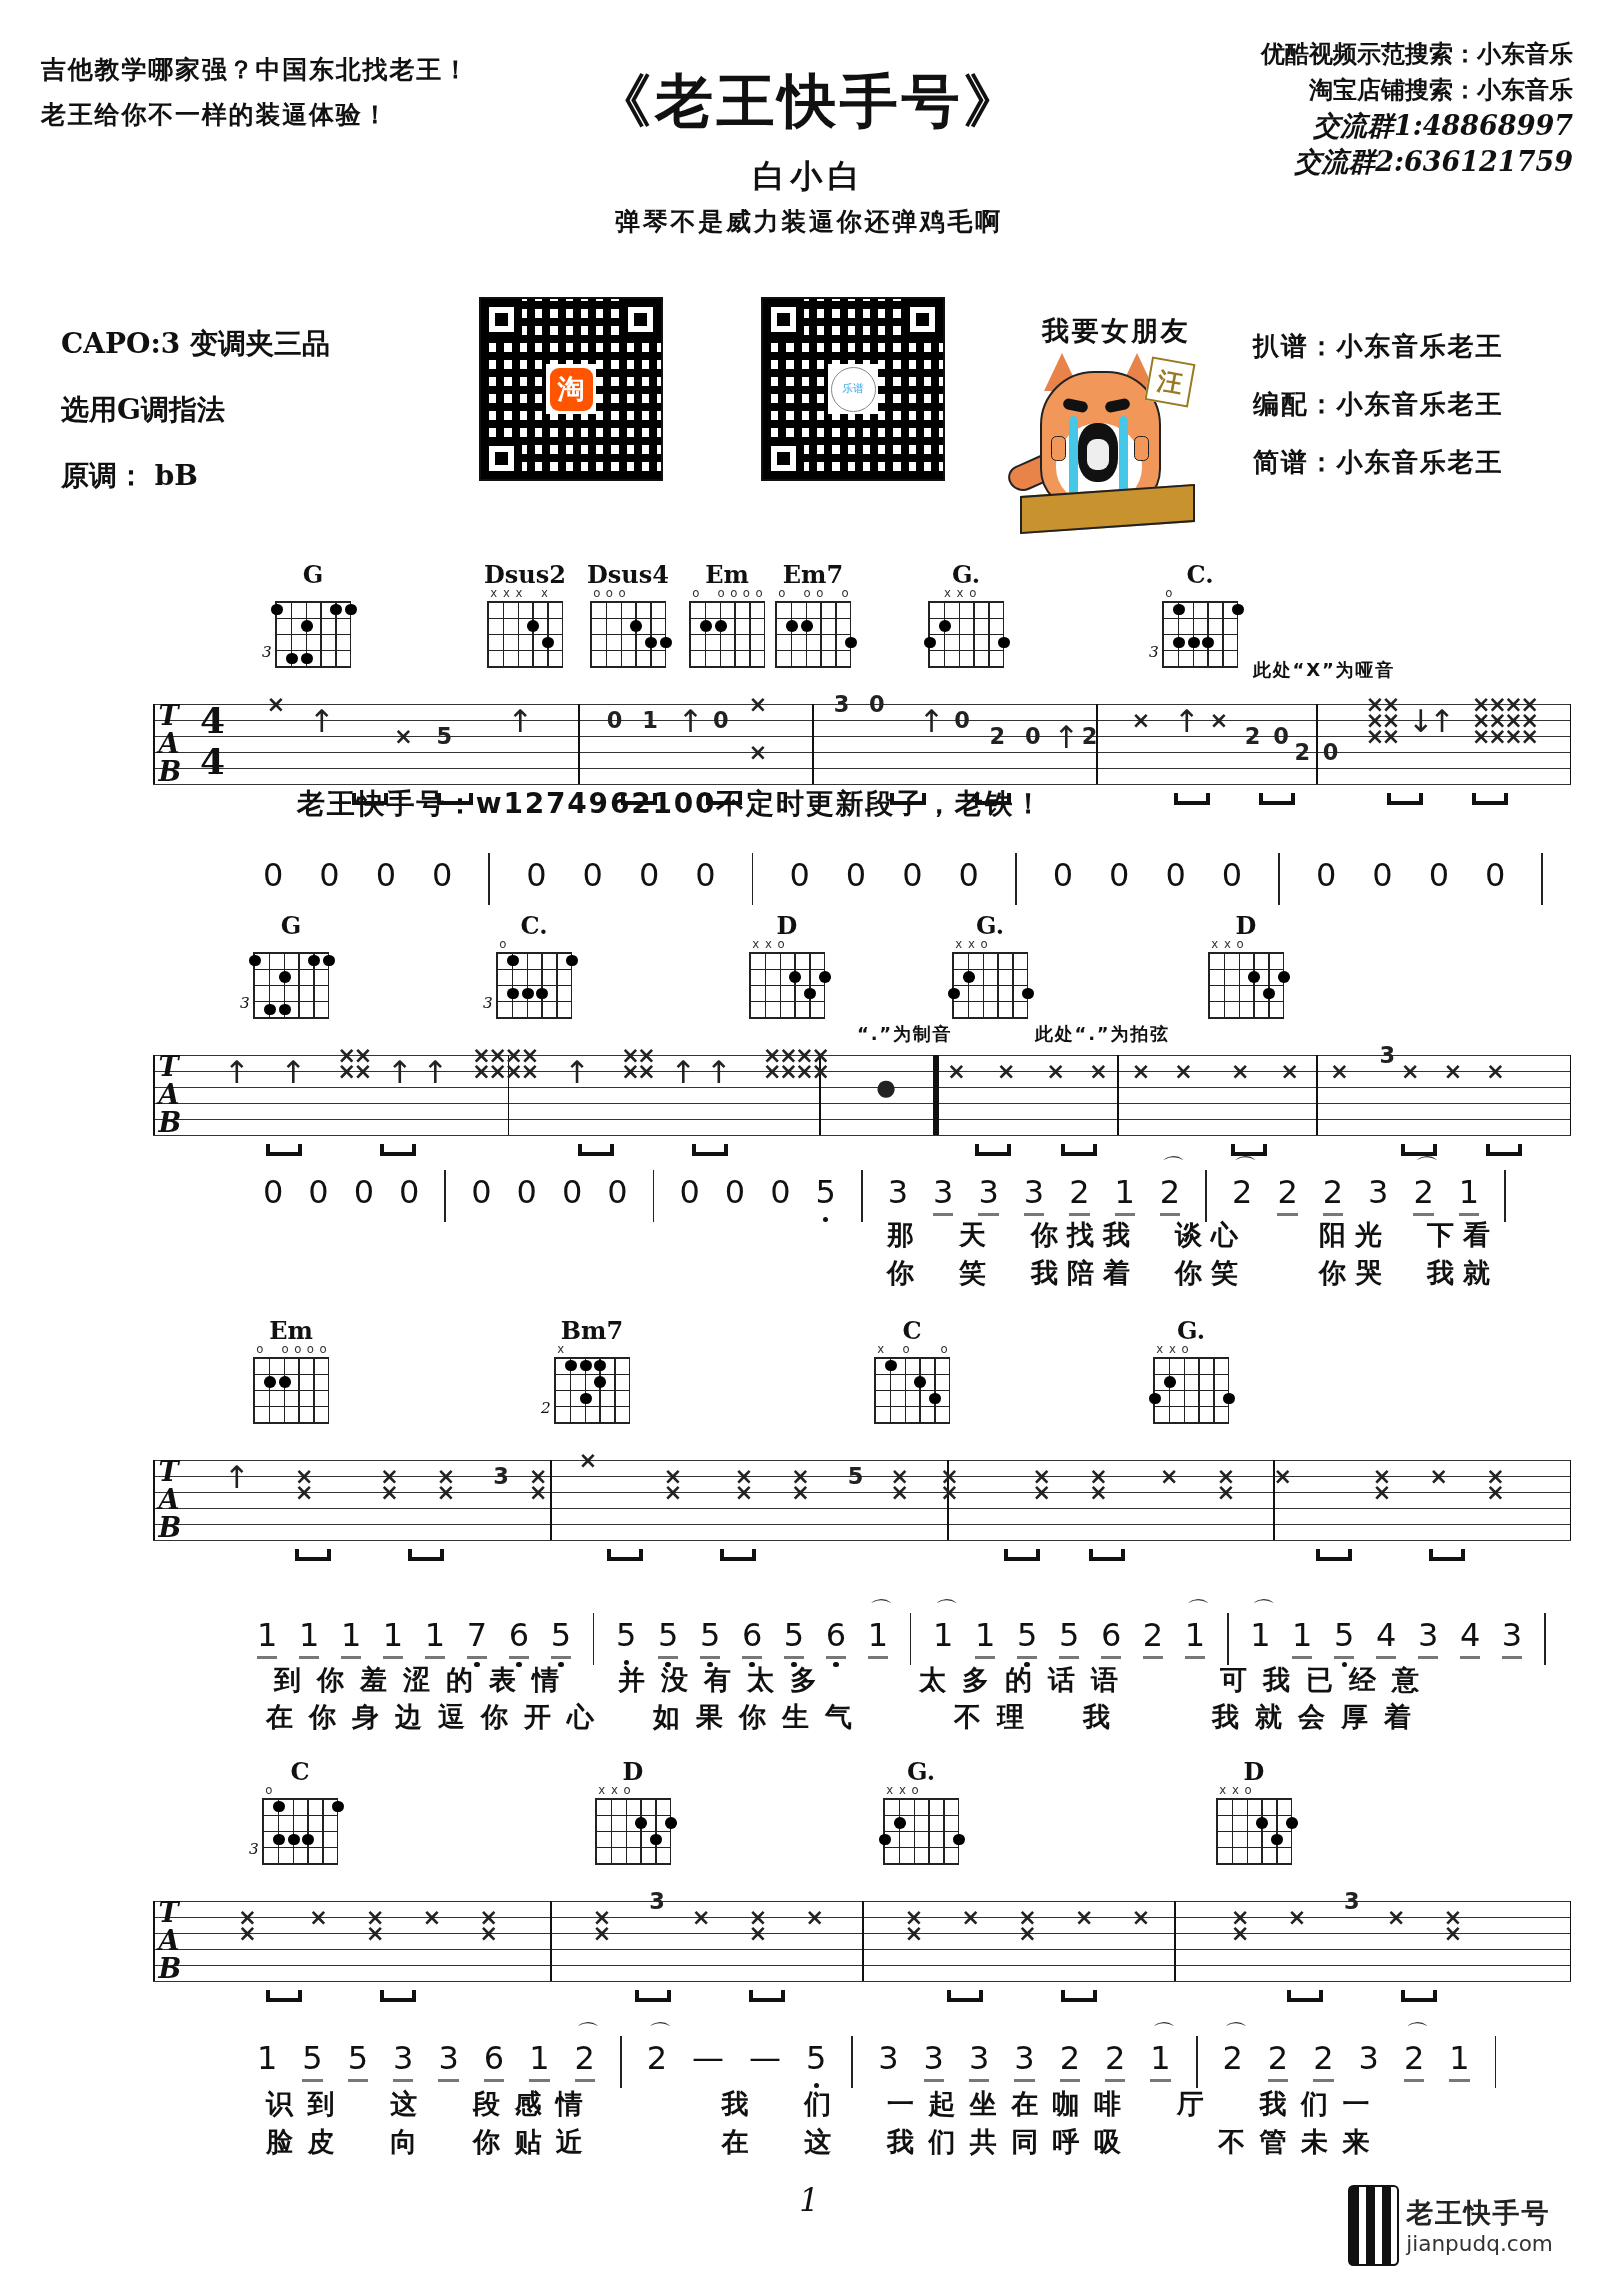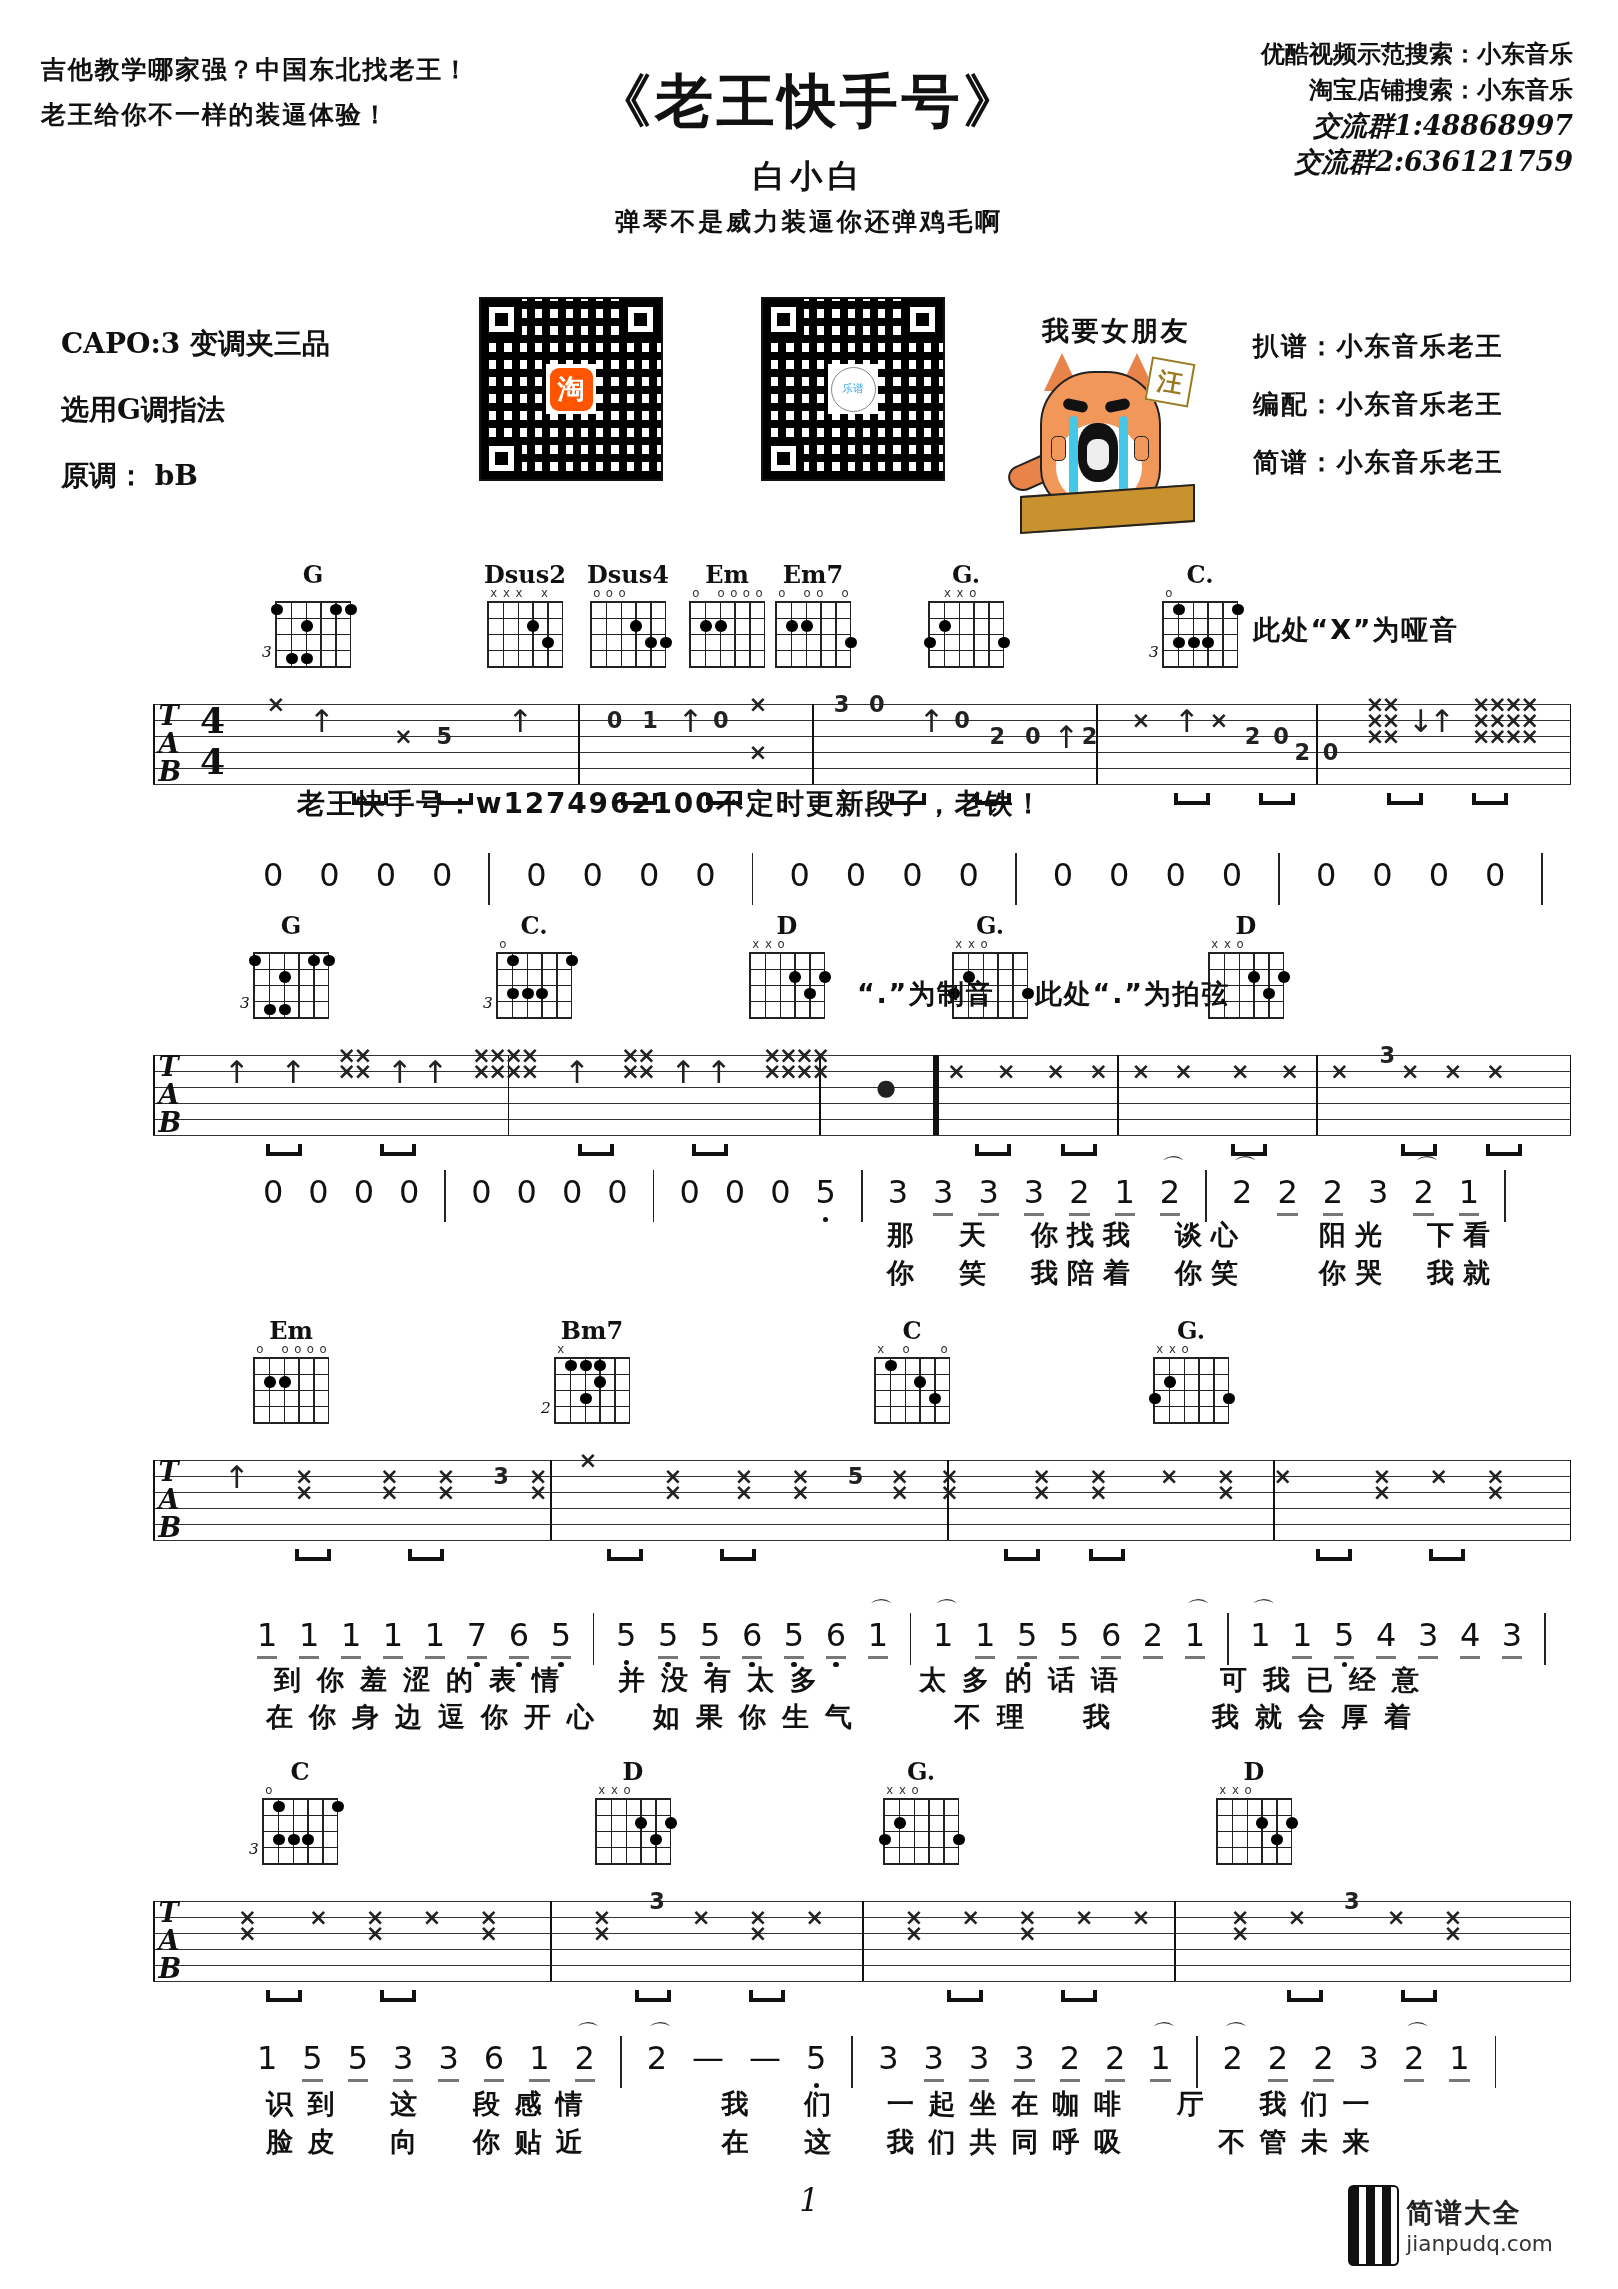--- a/index.html
+++ b/index.html
@@ -45,21 +45,21 @@
   
   .chord{position:absolute;width:86px;height:126px;}
   .cname{text-align:center;font-size:24px;font-weight:900;font-family:"DejaVu Serif","Liberation Serif",serif;height:27px;}
   .ctop{position:relative;height:13.5px;margin-left:5.4px;width:76px;font-size:11.7px;color:#333;display:flex;}
   .ctop span{width:14.8px;text-align:center;line-height:13.5px;}
   .cgrid{position:relative;margin-left:5.4px;width:74px;height:65px;border:1.8px solid #222;
      background-image:repeating-linear-gradient(90deg,#222 0 1.4px,transparent 1.4px 14.8px),
                       repeating-linear-gradient(0deg,#222 0 1.4px,transparent 1.4px 16px);}
   .cpos{position:absolute;left:-14.4px;top:41px;font-size:15.3px;font-style:italic;font-family:"DejaVu Serif","Liberation Serif",serif;}
   .cdot{position:absolute;width:11.7px;height:11.7px;background:#000;border-radius:50%;}
-  .ann{position:absolute;font-size:27px;font-weight:900;letter-spacing:1.8px;white-space:nowrap;}
+  .ann{position:absolute;font-size:18px;font-weight:900;letter-spacing:1.8px;white-space:nowrap;margin-top:46px;}
   .staff{position:absolute;left:153px;width:1418px;height:81px;
      background-image:repeating-linear-gradient(0deg,#333 0 1.4px,transparent 1.4px 16px);}
   .staff .tab{position:absolute;left:5.4px;top:-1.8px;font-family:"DejaVu Serif","Liberation Serif",serif;font-size:27px;font-style:italic;line-height:28px;font-weight:bold;}
   .staff .tsig{position:absolute;left:47px;top:-3.6px;font-size:36px;font-weight:900;font-family:"DejaVu Serif","Liberation Serif",serif;line-height:41px;}
   .sbar{position:absolute;top:0;height:80px;background:#111;}
   .smark{position:absolute;font-size:22.5px;font-weight:600;color:#222;letter-spacing:-2.7px;white-space:nowrap;line-height:1;}
   .sarrow{position:absolute;font-size:31px;color:#222;line-height:1;}
   .beam{position:absolute;width:36px;height:11.7px;border:4.5px solid #111;border-top:none;box-sizing:border-box;}
   .kuainote{left:297px;top:785px;font-size:28px;font-weight:900;letter-spacing:1.8px;}
   
@@ -720,19 +720,19 @@
       <div class="lyr" style="left: 266px; top: 1699px; letter-spacing: 16px;">在你身边逗你开心　如果你生气　　不理　我　　我就会厚着</div>
       <div class="lyr" style="left: 266px; top: 2086px; letter-spacing: 14.4px;">识到　这　段感情　　　我　们　一起坐在咖啡　厅　我们一</div>
       <div class="lyr" style="left: 266px; top: 2124px; letter-spacing: 14.4px;">脸皮　向　你贴近　　　在　这　我们共同呼吸　　不管未来</div>
     </div>
 
   <div class="abs pageno">1</div>
 
   <div class="abs wm">
     <div class="wmicon"></div>
     <div class="wmtext">
-      <div class="wmname">简谱大全</div>
+      <div class="wmname">老王快手号</div>
       <div class="wmurl">jianpudq.com</div>
     </div>
   </div>
 
 </div>
 
 
 </body></html>

